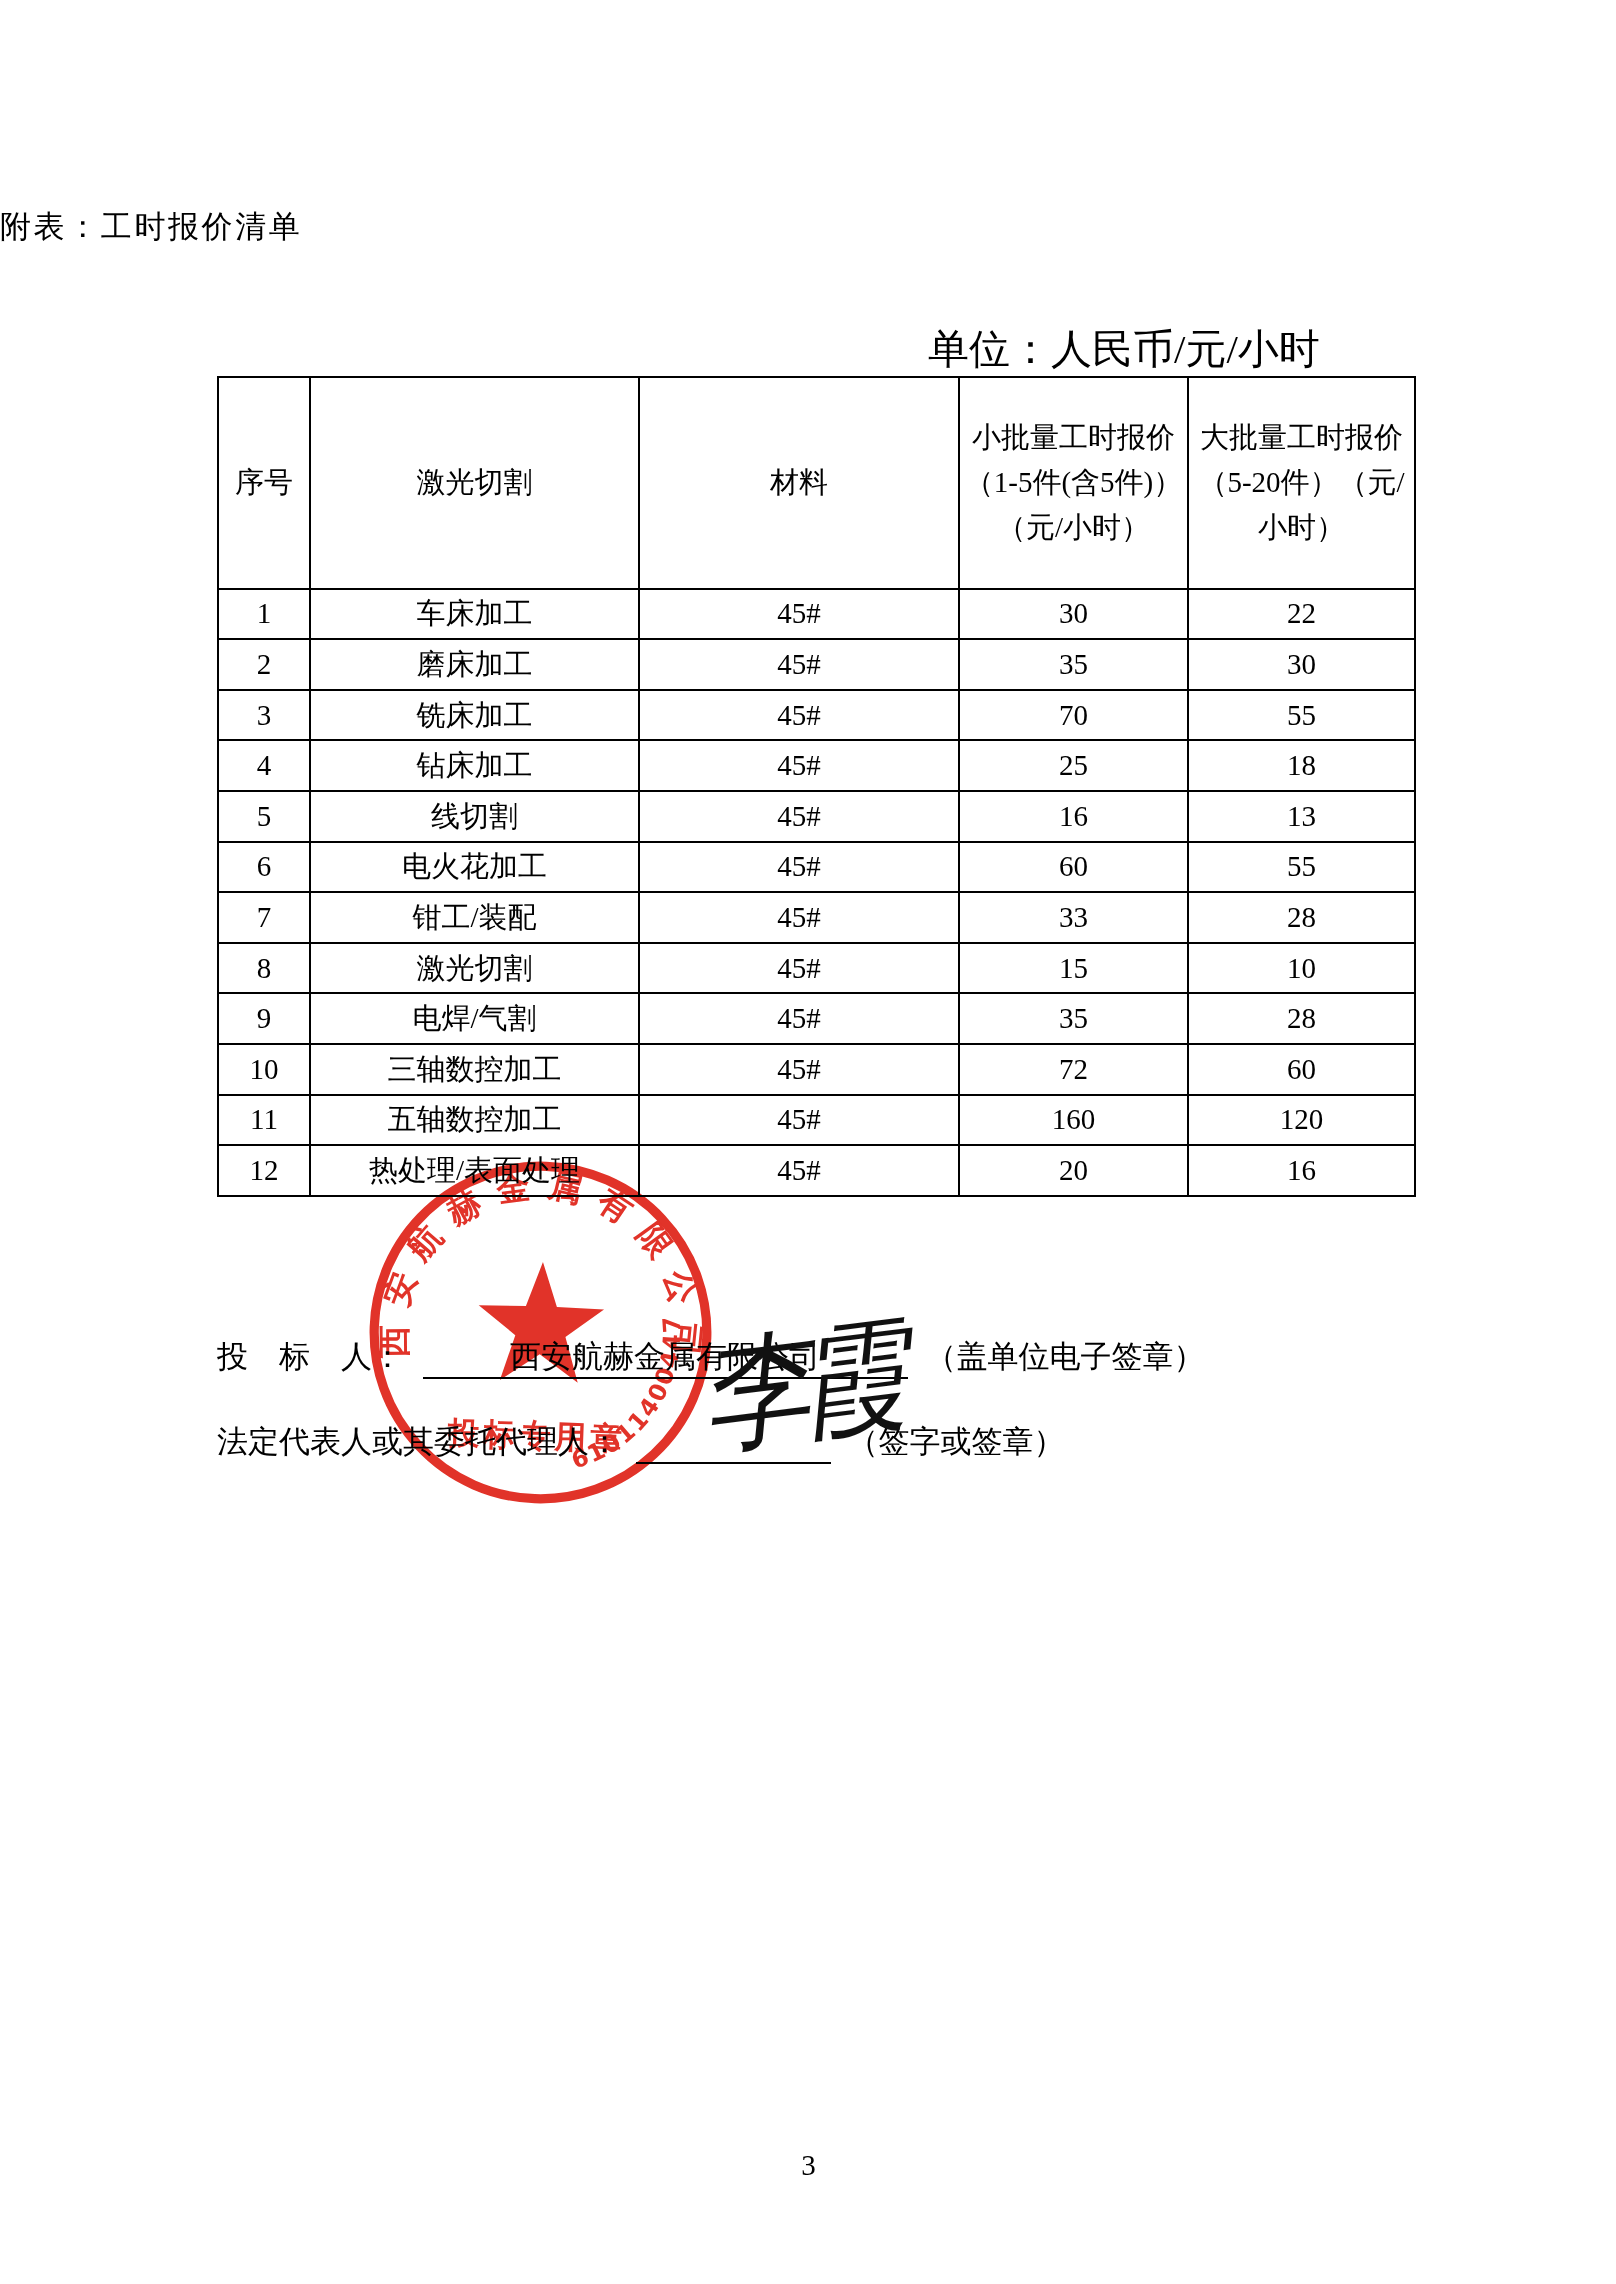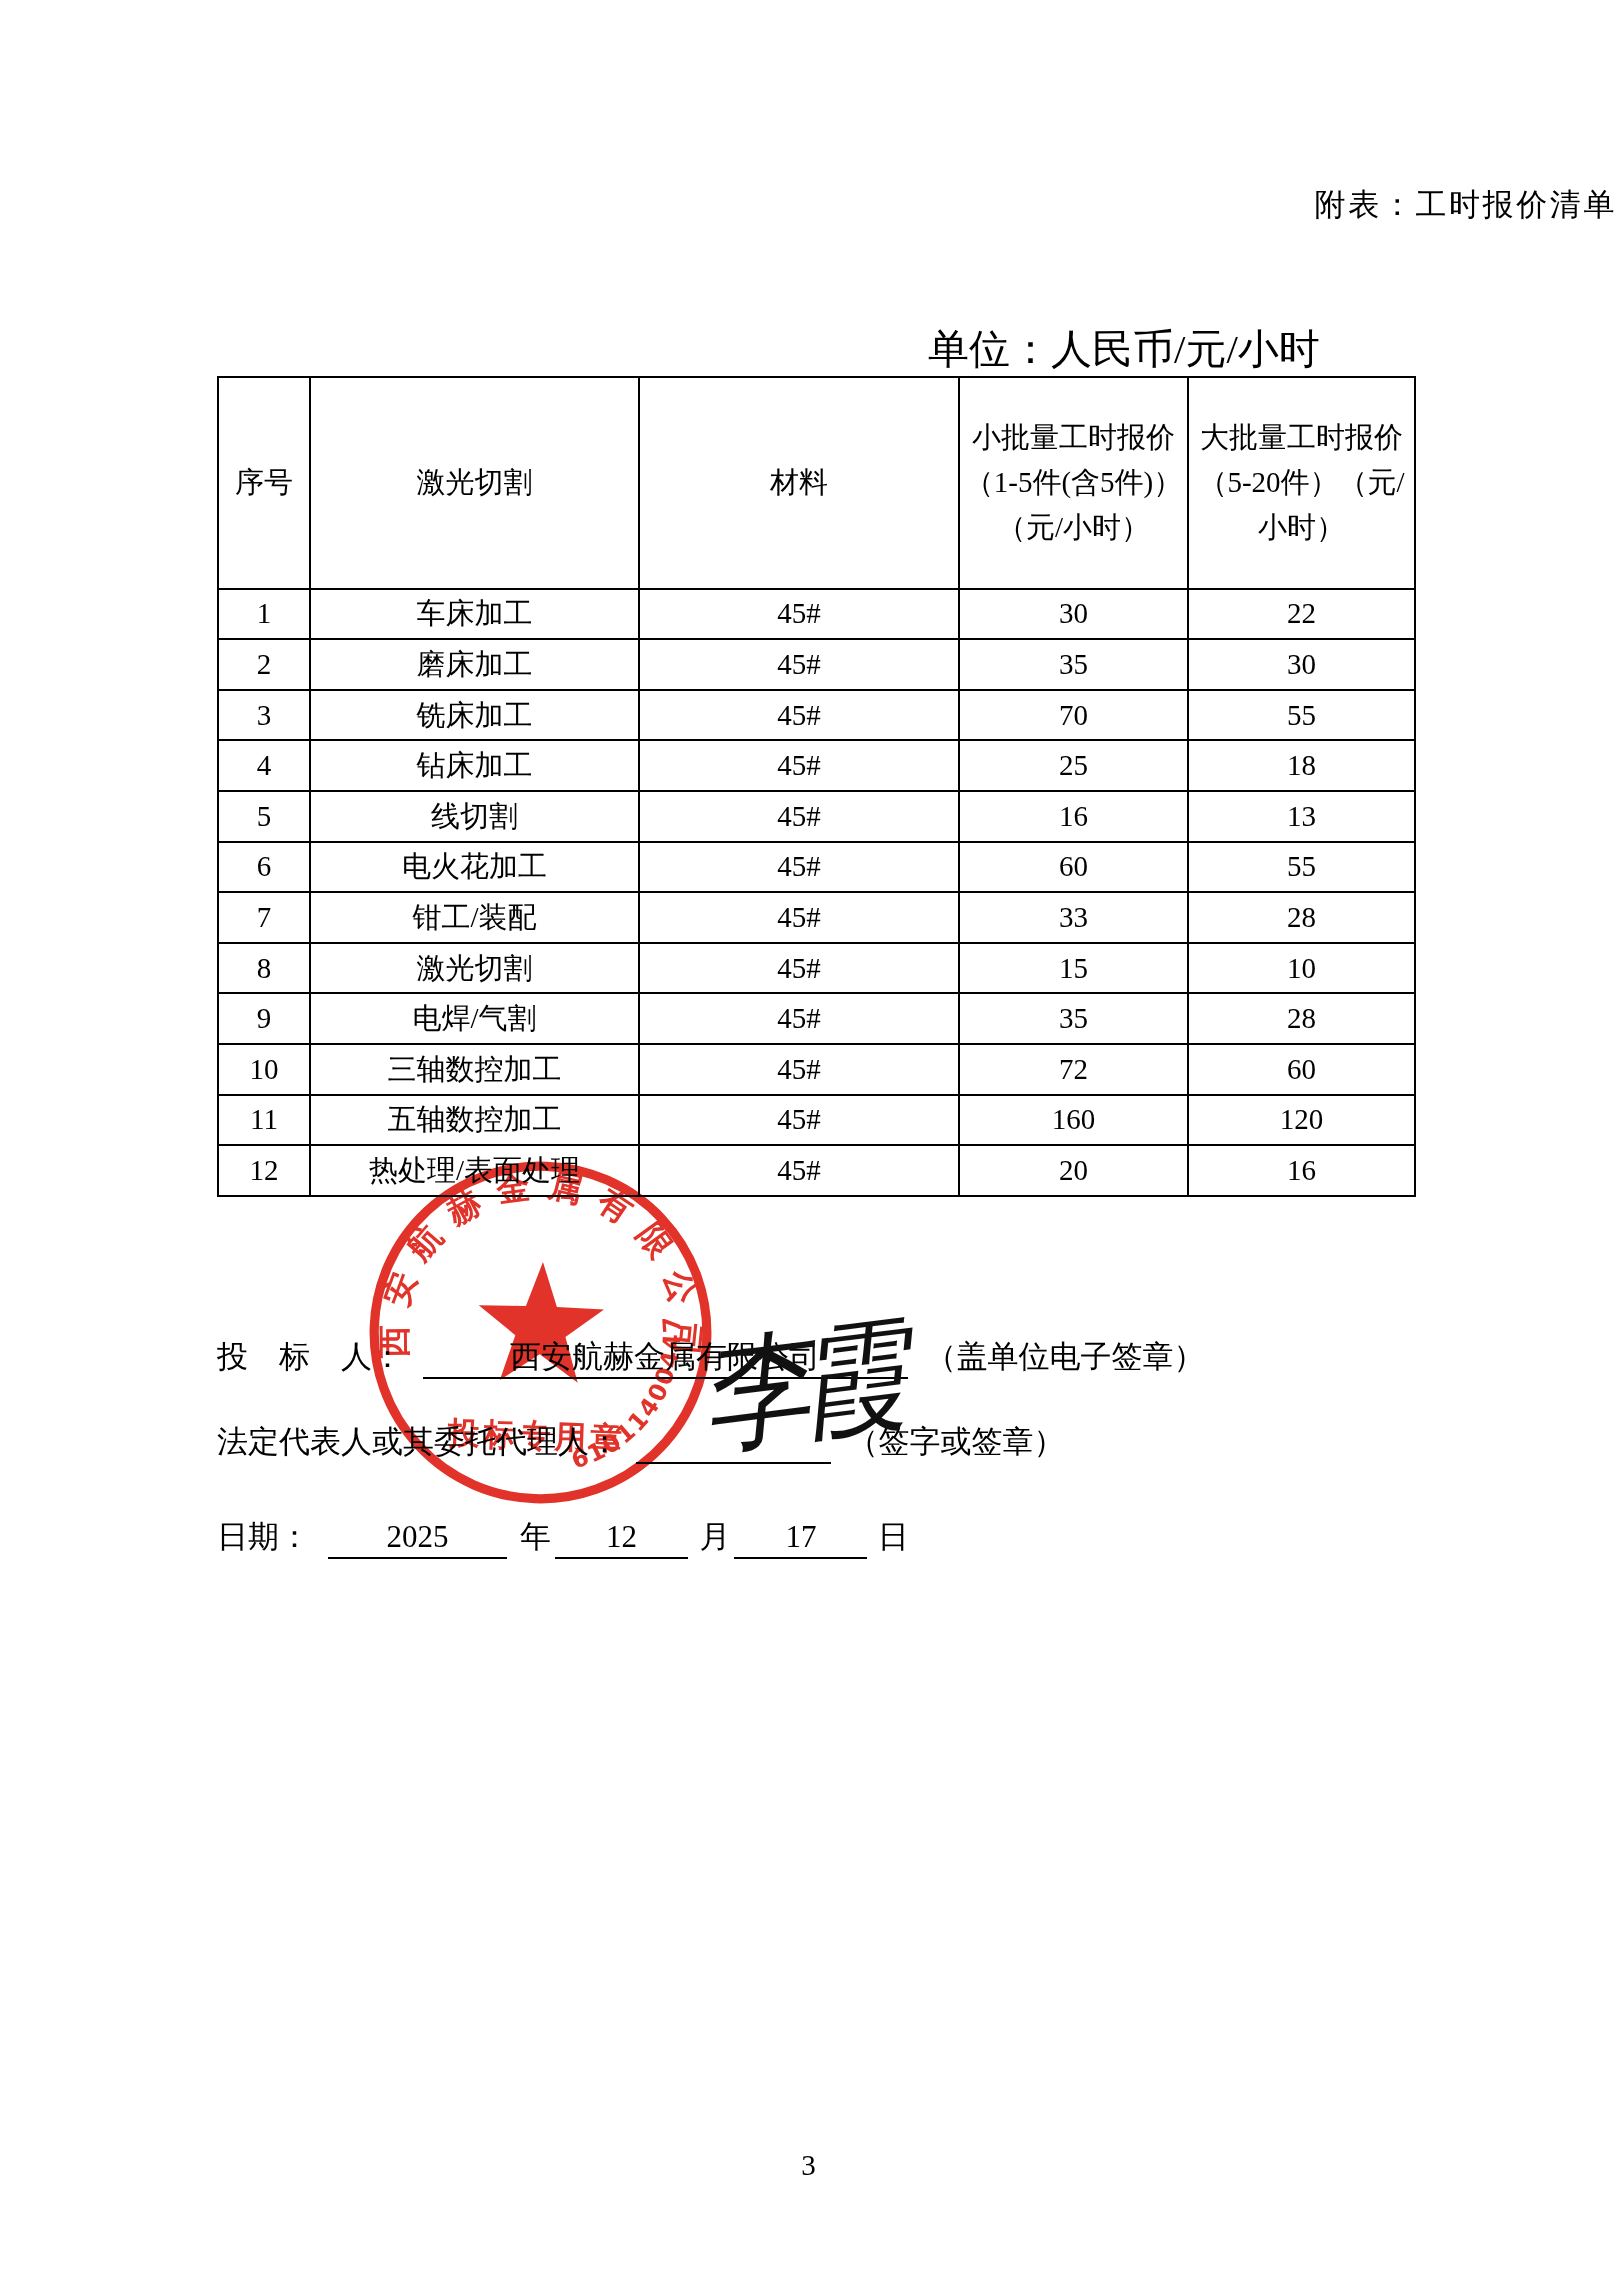--- a/index.html
+++ b/index.html
@@ -5,22 +5,22 @@
   html,body{margin:0;padding:0;background:#888;}
   .page{
     position:relative;
     width:1617px;height:2284px;
     background:#ffffff;
     font-family:"Liberation Serif","DejaVu Serif",serif;
     color:#000;
     overflow:hidden;
   }
   .title{
-    position:absolute;left:0;top:184px;width:1617px;
-    text-align:right;font-size:31px;letter-spacing:2.6px;
+    position:absolute;left:0;top:206px;width:1617px;
+    text-align:left;font-size:31px;letter-spacing:2.6px;
   }
   .unit-note{
     position:absolute;left:928px;top:322px;
     font-size:41px;
   }
   table.quote{
     position:absolute;left:217px;top:376px;
     border-collapse:collapse;table-layout:fixed;
     width:1198px;
     font-size:29px;
@@ -188,23 +188,20 @@
   <div class="footer-line" style="top:1336px;">
     <span>投　标　人：</span><span class="u-line bidder-underline"><span>西安航赫金属有限公司</span></span><span>（盖单位电子签章）</span>
   </div>
 
   <div class="footer-line" style="top:1421px;">
     <span>法定代表人或其委托代理人：</span><span class="u-line rep-underline">&nbsp;</span><span>（签字或签章）</span>
   </div>
 
   <div class="signature">李霞</div>
 
-  <div class="footer-line" style="top:1516px;">
-    <span>日期：</span><span class="u-line date-underline-year"><span>2025</span></span><span>年</span><span class="u-line date-underline-month"><span>12</span></span><span>月</span><span class="u-line date-underline-day"><span>17</span></span><span>日</span>
-  </div>
 
   <svg class="stamp" viewBox="0 0 550 550" xmlns="http://www.w3.org/2000/svg">
     <defs>
       <path id="arcTop" d="M 77,328 A 205,205 0 1 1 473,328" fill="none"></path>
       <path id="arcSerial" d="M 330,480 A 212,212 0 0 0 482,231" fill="none"></path>
     </defs>
     <circle cx="275" cy="275" r="252" fill="none" stroke="#df2318" stroke-width="14"></circle>
     <polygon points="275,168 298.5,235.6 370,237 313,280.4 334,349 275,308 216,349 237,280.4 180,237 251.5,235.6" fill="#df2318"></polygon>
     <text font-size="50" font-weight="bold" fill="#df2318" letter-spacing="24" font-family="Liberation Serif, DejaVu Serif, serif">
       <textPath href="#arcTop" startOffset="8">西安航赫金属有限公司</textPath>

